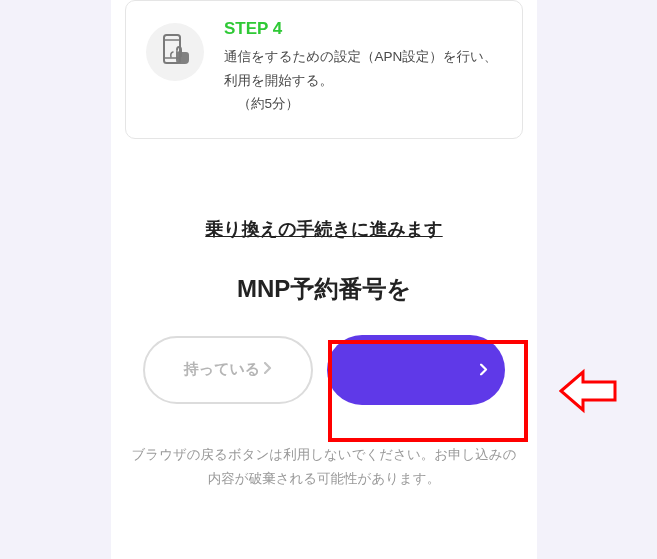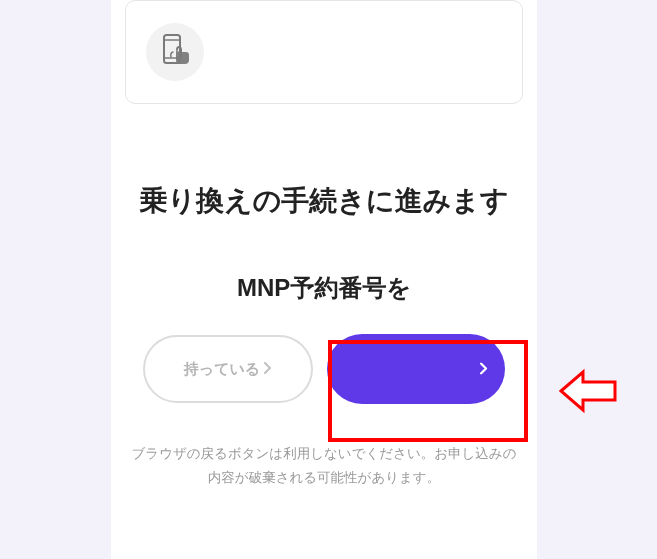--- a/index.html
+++ b/index.html
@@ -58,26 +58,27 @@
       font-size: 13.5px;
       line-height: 1.75;
     }
     .step-duration {
       color: #4a4a4a;
       font-size: 13.5px;
       line-height: 1.75;
       text-indent: 1em;
     }
     .section-heading {
-      font-size: 28px;
+      font-size: 18px;
       font-weight: bold;
       color: #222;
       text-align: center;
       margin-top: 78px;
-      margin-bottom: 52px;
+      margin-bottom: 32px;
+      text-decoration: underline;
     }
     .sub-heading {
       font-size: 24px;
       font-weight: bold;
       color: #222;
       text-align: center;
       margin-bottom: 30px;
     }
     .button-row {
       display: flex;
@@ -159,20 +160,25 @@
   <div class="step-card">
     <div class="step-icon-circle">
       <svg width="34" height="38" viewBox="0 0 34 38">
         <rect x="6" y="2" width="16" height="28" rx="2.5" fill="none" stroke="#7a7a7a" stroke-width="2"></rect>
         <line x1="6" y1="7" x2="22" y2="7" stroke="#7a7a7a" stroke-width="1.5"></line>
         <line x1="6" y1="25" x2="22" y2="25" stroke="#7a7a7a" stroke-width="1.5"></line>
         <path d="M 18 18 L 18 27 Q 18 31 22 31 L 27 31 Q 31 31 31 27 L 31 22 Q 31 19 28 19 L 24 19" fill="#7a7a7a" opacity="0.95"></path>
         <path d="M 19 17 Q 19 14 21 14 Q 23 14 23 17 L 23 23" fill="none" stroke="#7a7a7a" stroke-width="2" stroke-linecap="round"></path>
         <path d="M 15 19 Q 12 20 13 24" fill="none" stroke="#7a7a7a" stroke-width="1.5" stroke-linecap="round"></path>
       </svg>
+    </div>
+    <div class="step-text">
+      <div class="step-title">STEP 4</div>
+      <div class="step-desc">通信をするための設定（APN設定）を行い、利用を開始する。</div>
+      <div class="step-duration">（約5分）</div>
     </div>
   </div>
 
   <h2 class="section-heading">乗り換えの手続きに進みます</h2>
   <div class="sub-heading">MNP予約番号を</div>
 
   <div class="button-row">
     <button class="btn-outline">
       <span>持っている</span>
       <span class="chevron chevron-gray">

